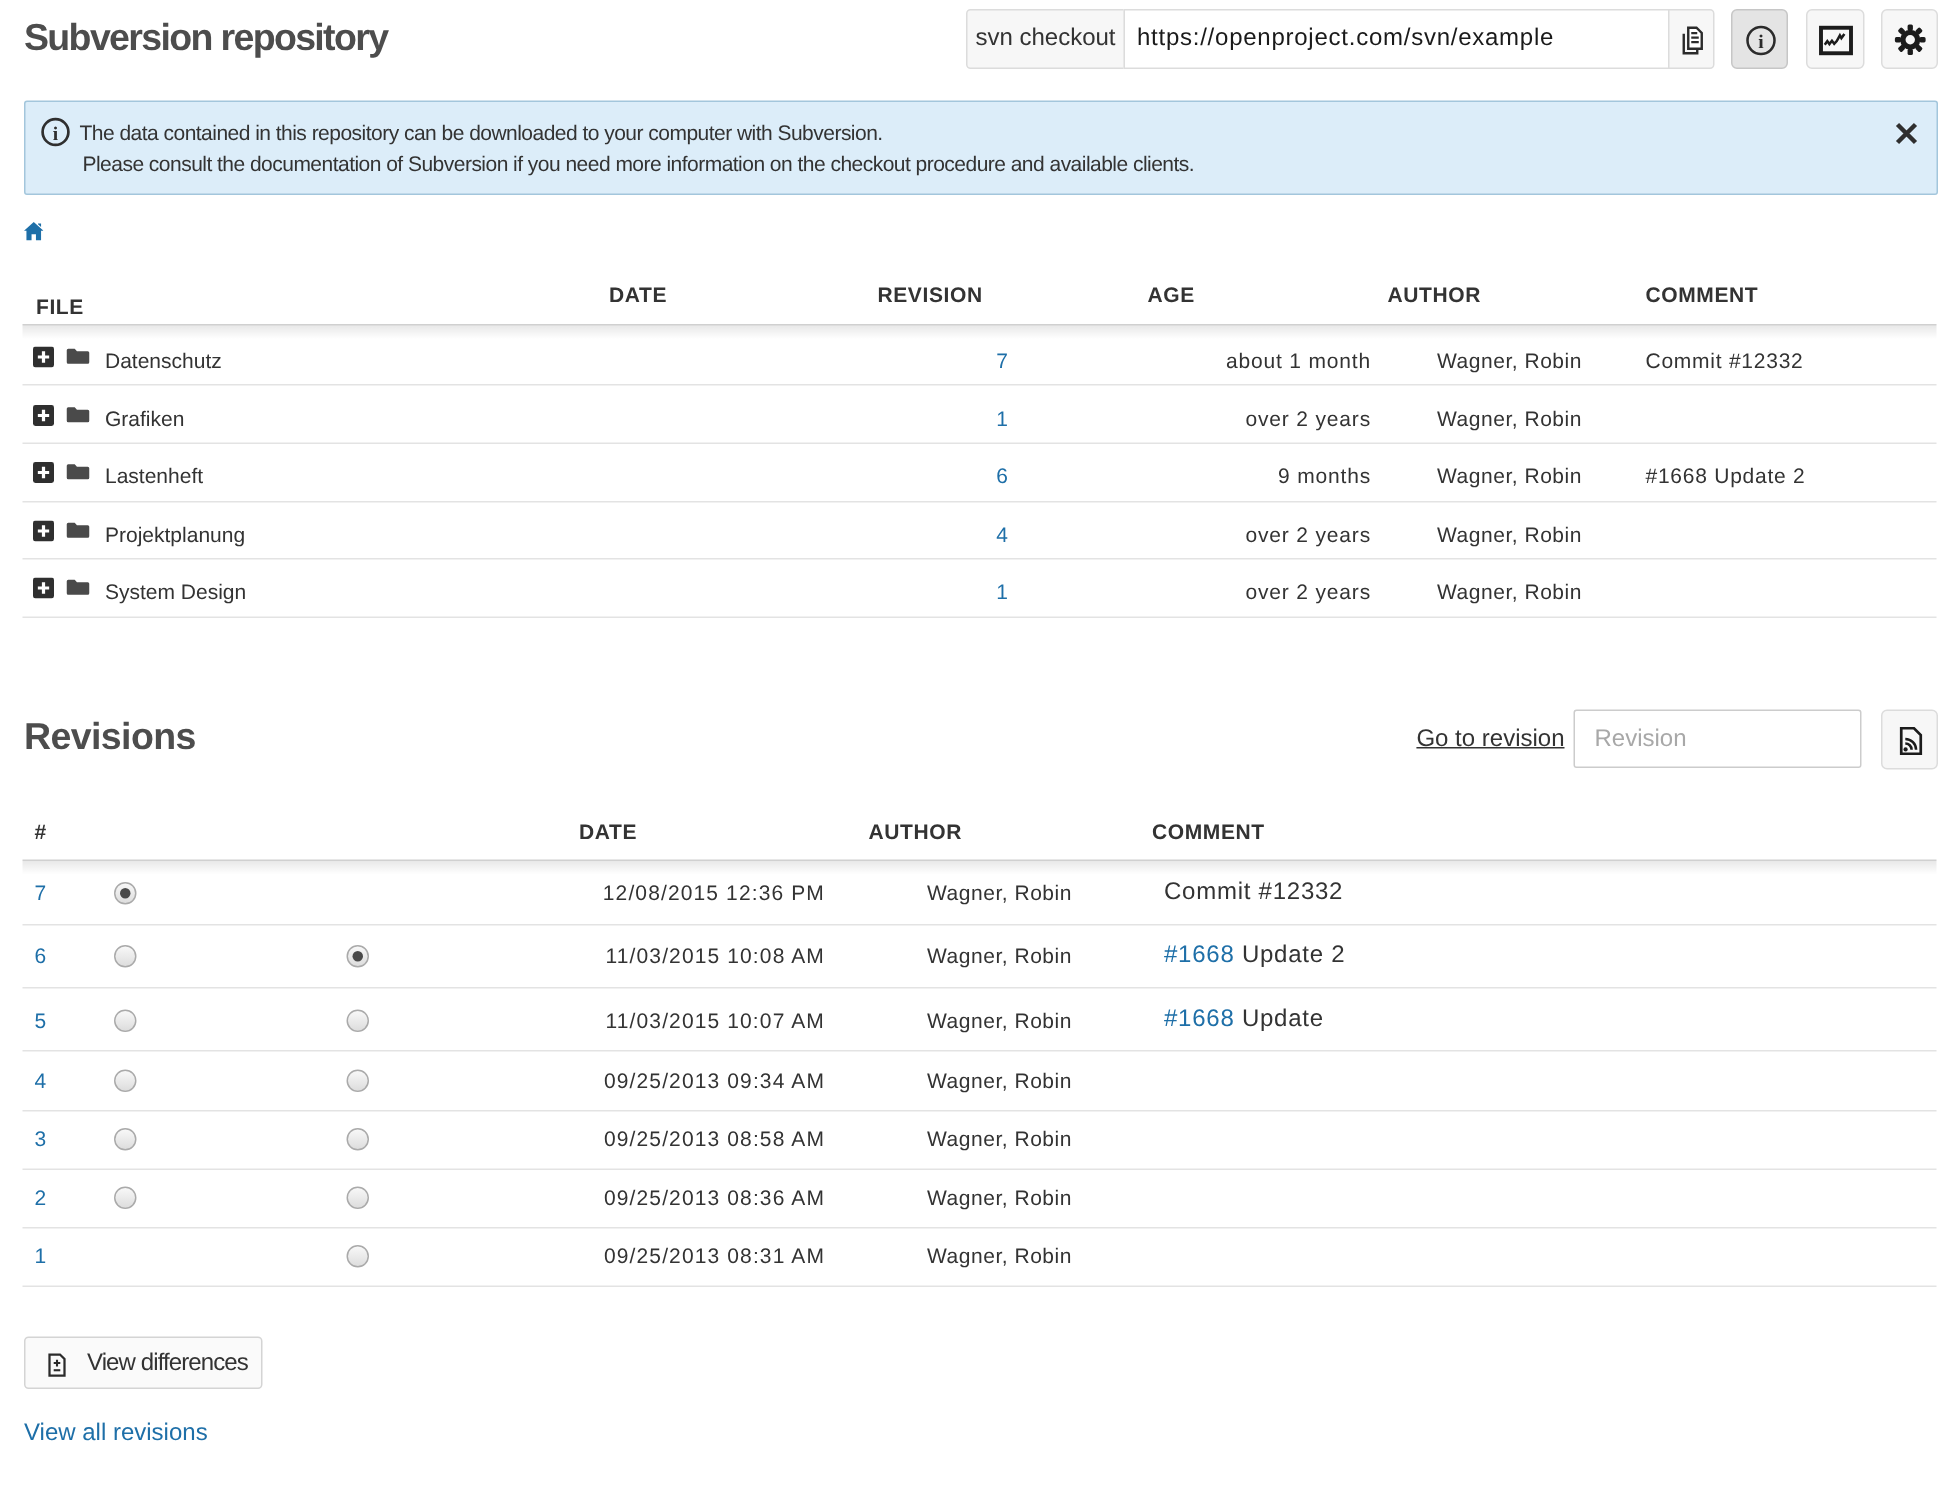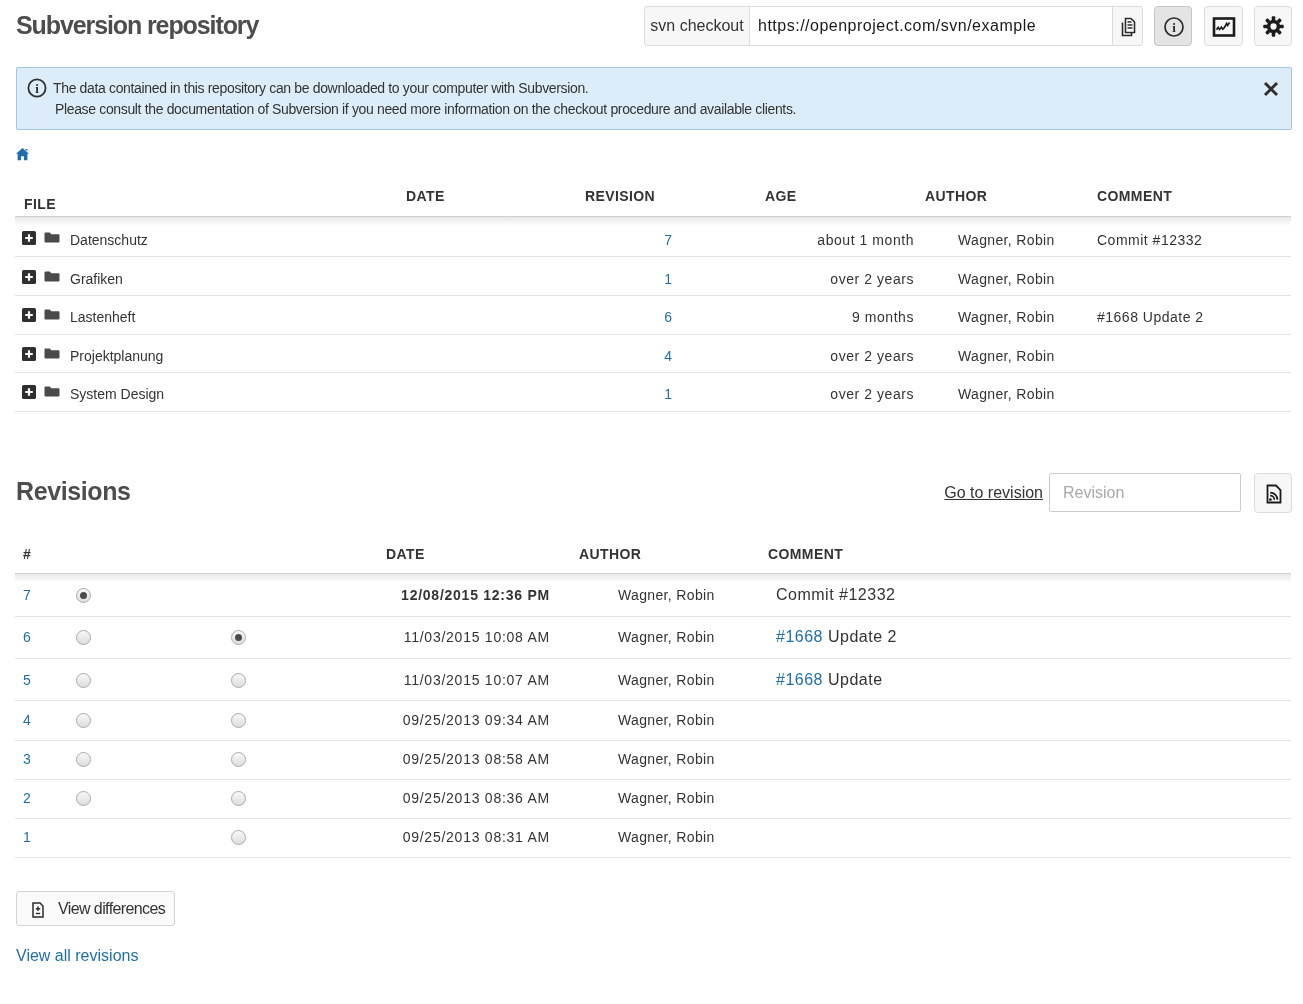--- a/index.html
+++ b/index.html
@@ -184,21 +184,21 @@
   <div class="hline" style="top:700px;"></div>
   <div class="hline" style="top:740px;"></div>
   <div class="hline" style="top:779px;"></div>
   <div class="hline" style="top:818px;"></div>
   <div class="hline" style="top:857px;"></div>
 
   <div class="t s14 link" style="left:23px; top:585px;">7</div>
   <div class="radio" style="left:76px; top:588px;">
       <div class="dot"></div>
     </div>
-  <div class="t s14" style="right:753px; top:585px; letter-spacing:0.75px;font-weight:bold;">12/08/2015 12:36 PM</div>
+  <div class="t s14" style="right:753px; top:585px; letter-spacing:0.75px;">12/08/2015 12:36 PM</div>
   <div class="t s14" style="left:618px; top:585px; letter-spacing:0.35px;">Wagner, Robin</div>
   <div class="t" style="left:776px; top:584px; font-size:16px; line-height:22px; letter-spacing:0.5px;">Commit #12332</div>
 
   <div class="t s14 link" style="left:23px; top:627px;">6</div>
   <div class="radio" style="left:76px; top:630px;"></div>
   <div class="radio" style="left:231px; top:630px;">
       <div class="dot"></div>
     </div>
   <div class="t s14" style="right:753px; top:627px; letter-spacing:0.75px;">11/03/2015 10:08 AM</div>
   <div class="t s14" style="left:618px; top:627px; letter-spacing:0.35px;">Wagner, Robin</div>

